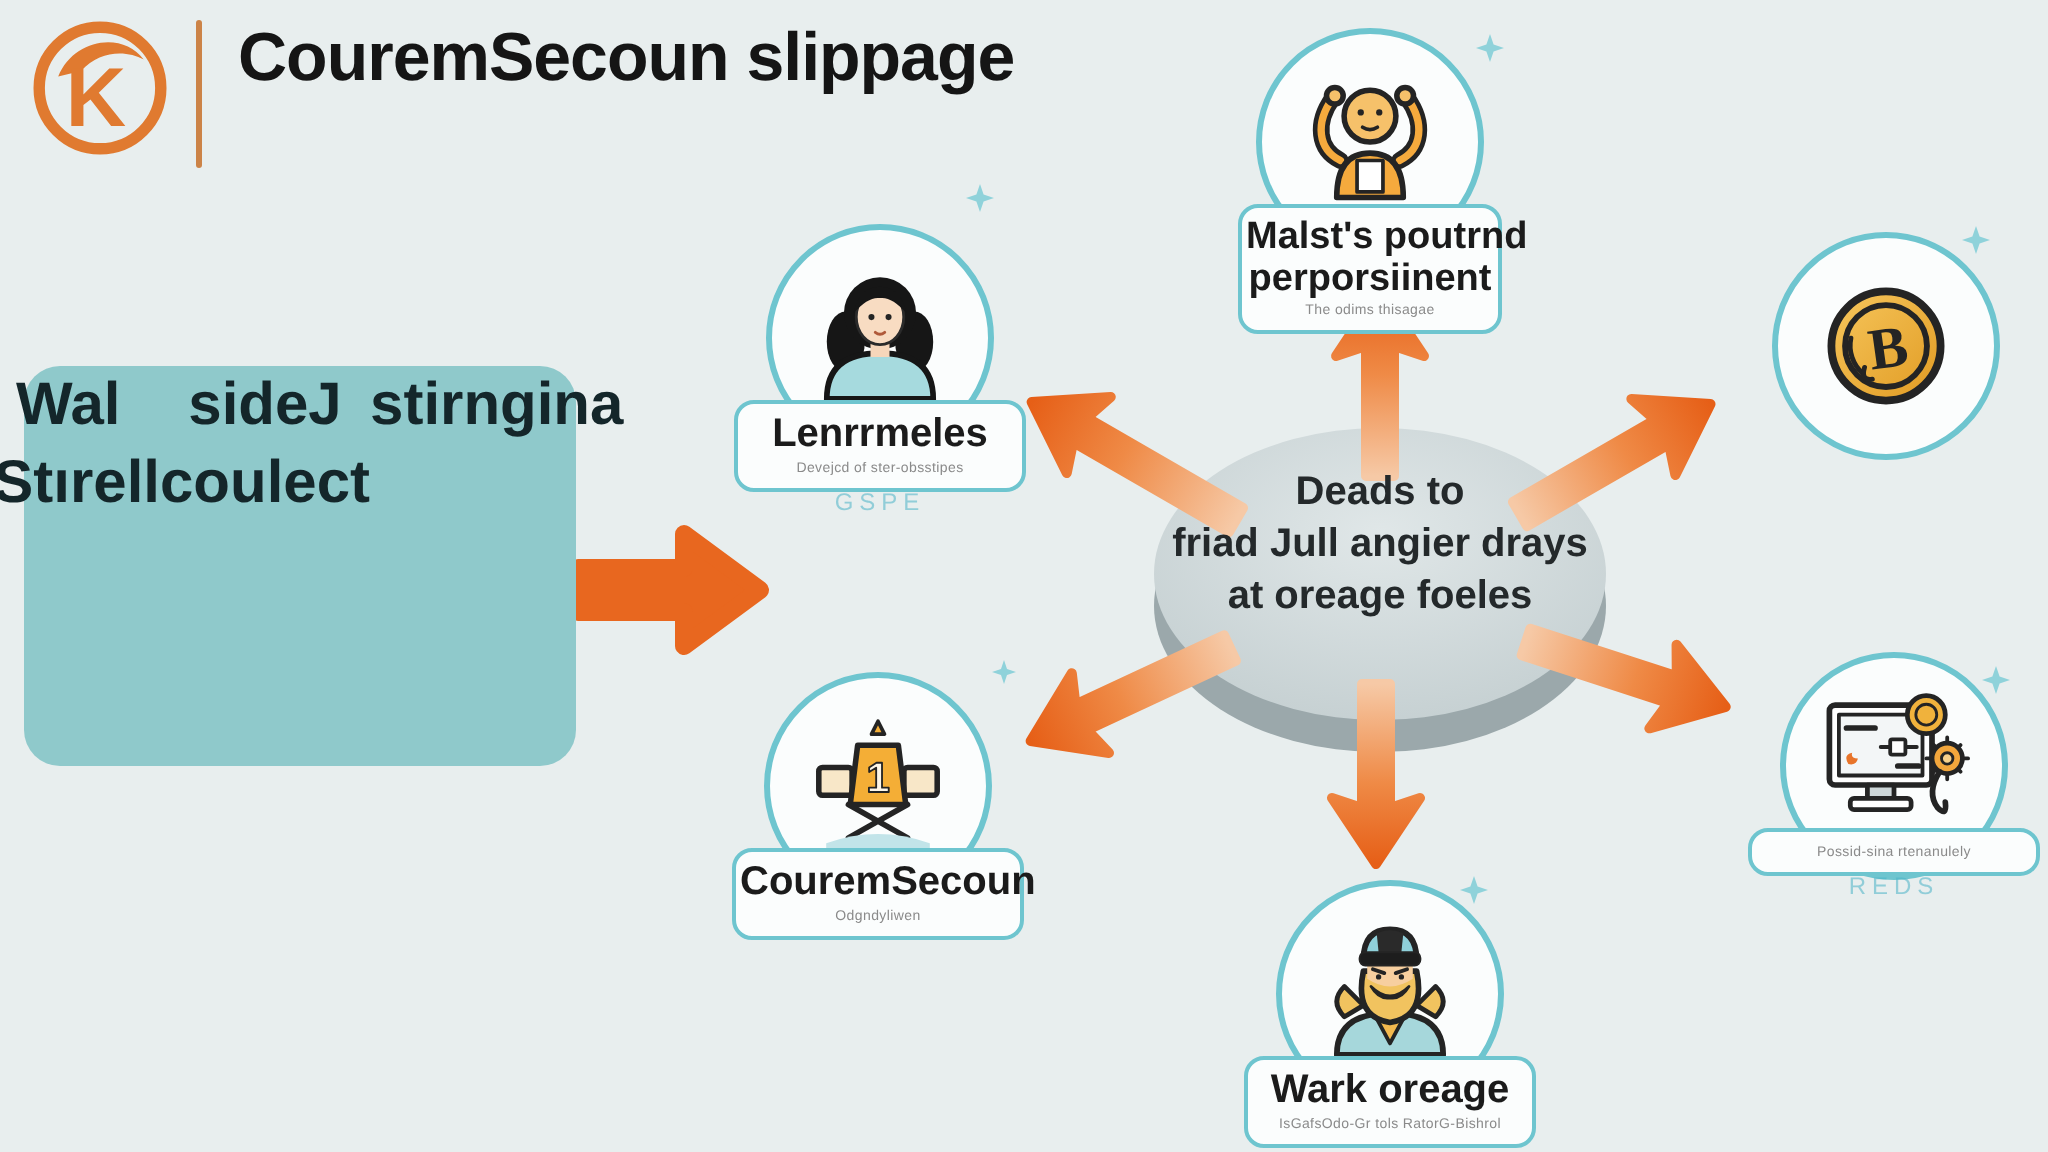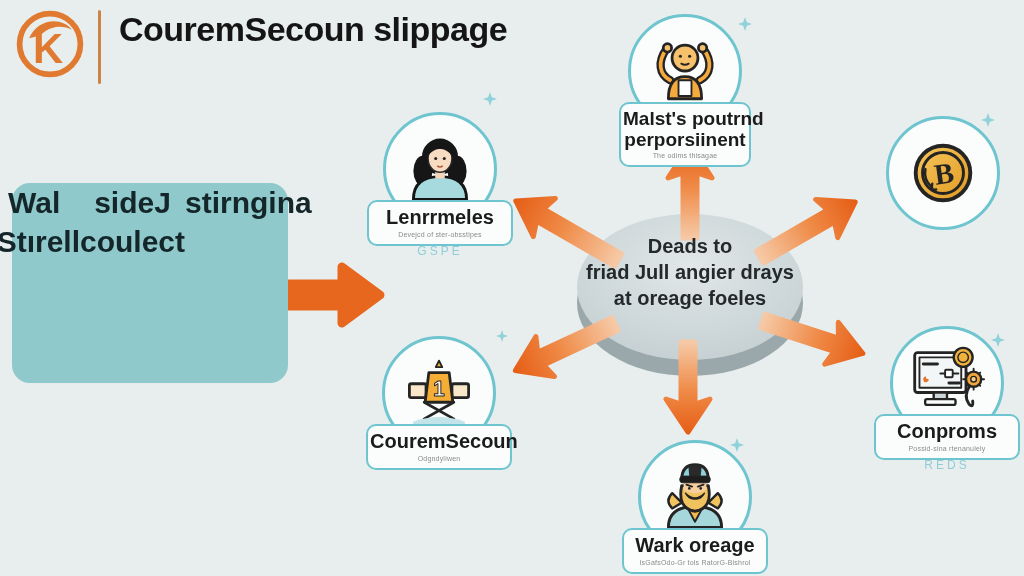--- a/index.html
+++ b/index.html
@@ -253,20 +253,19 @@
           <circle cx="57" cy="13" r="10" fill="#f0b23c" stroke-width="2.5"></circle>
           <circle cx="57" cy="13" r="5.5" fill="none" stroke-width="1.5"></circle>
           <path d="M68,25 V28 M68,44 V47 M57,36 H60 M76,36 H79 M61,29 L63,31 M73,41 L75,43 M75,29 L73,31 M63,41 L61,43" stroke-width="2" fill="none"></path>
           <circle cx="68" cy="36" r="8" fill="#f2a63c" stroke-width="2.5"></circle>
           <circle cx="68" cy="36" r="3" fill="#f7d08a" stroke-width="1.5"></circle>
           <path d="M64,43 Q57,54 63,62 Q68,67 67,59" fill="none" stroke-width="3"></path>
         </g>
       </svg>
     </div>
     <div class="plate">
-      <div class="label">Conproms</div>
 
       <div class="sub">Possid-sina rtenanulely</div>
       <div class="faint">REDS</div>
     </div>
   </div>
 
 </div>
 
 </body></html>

